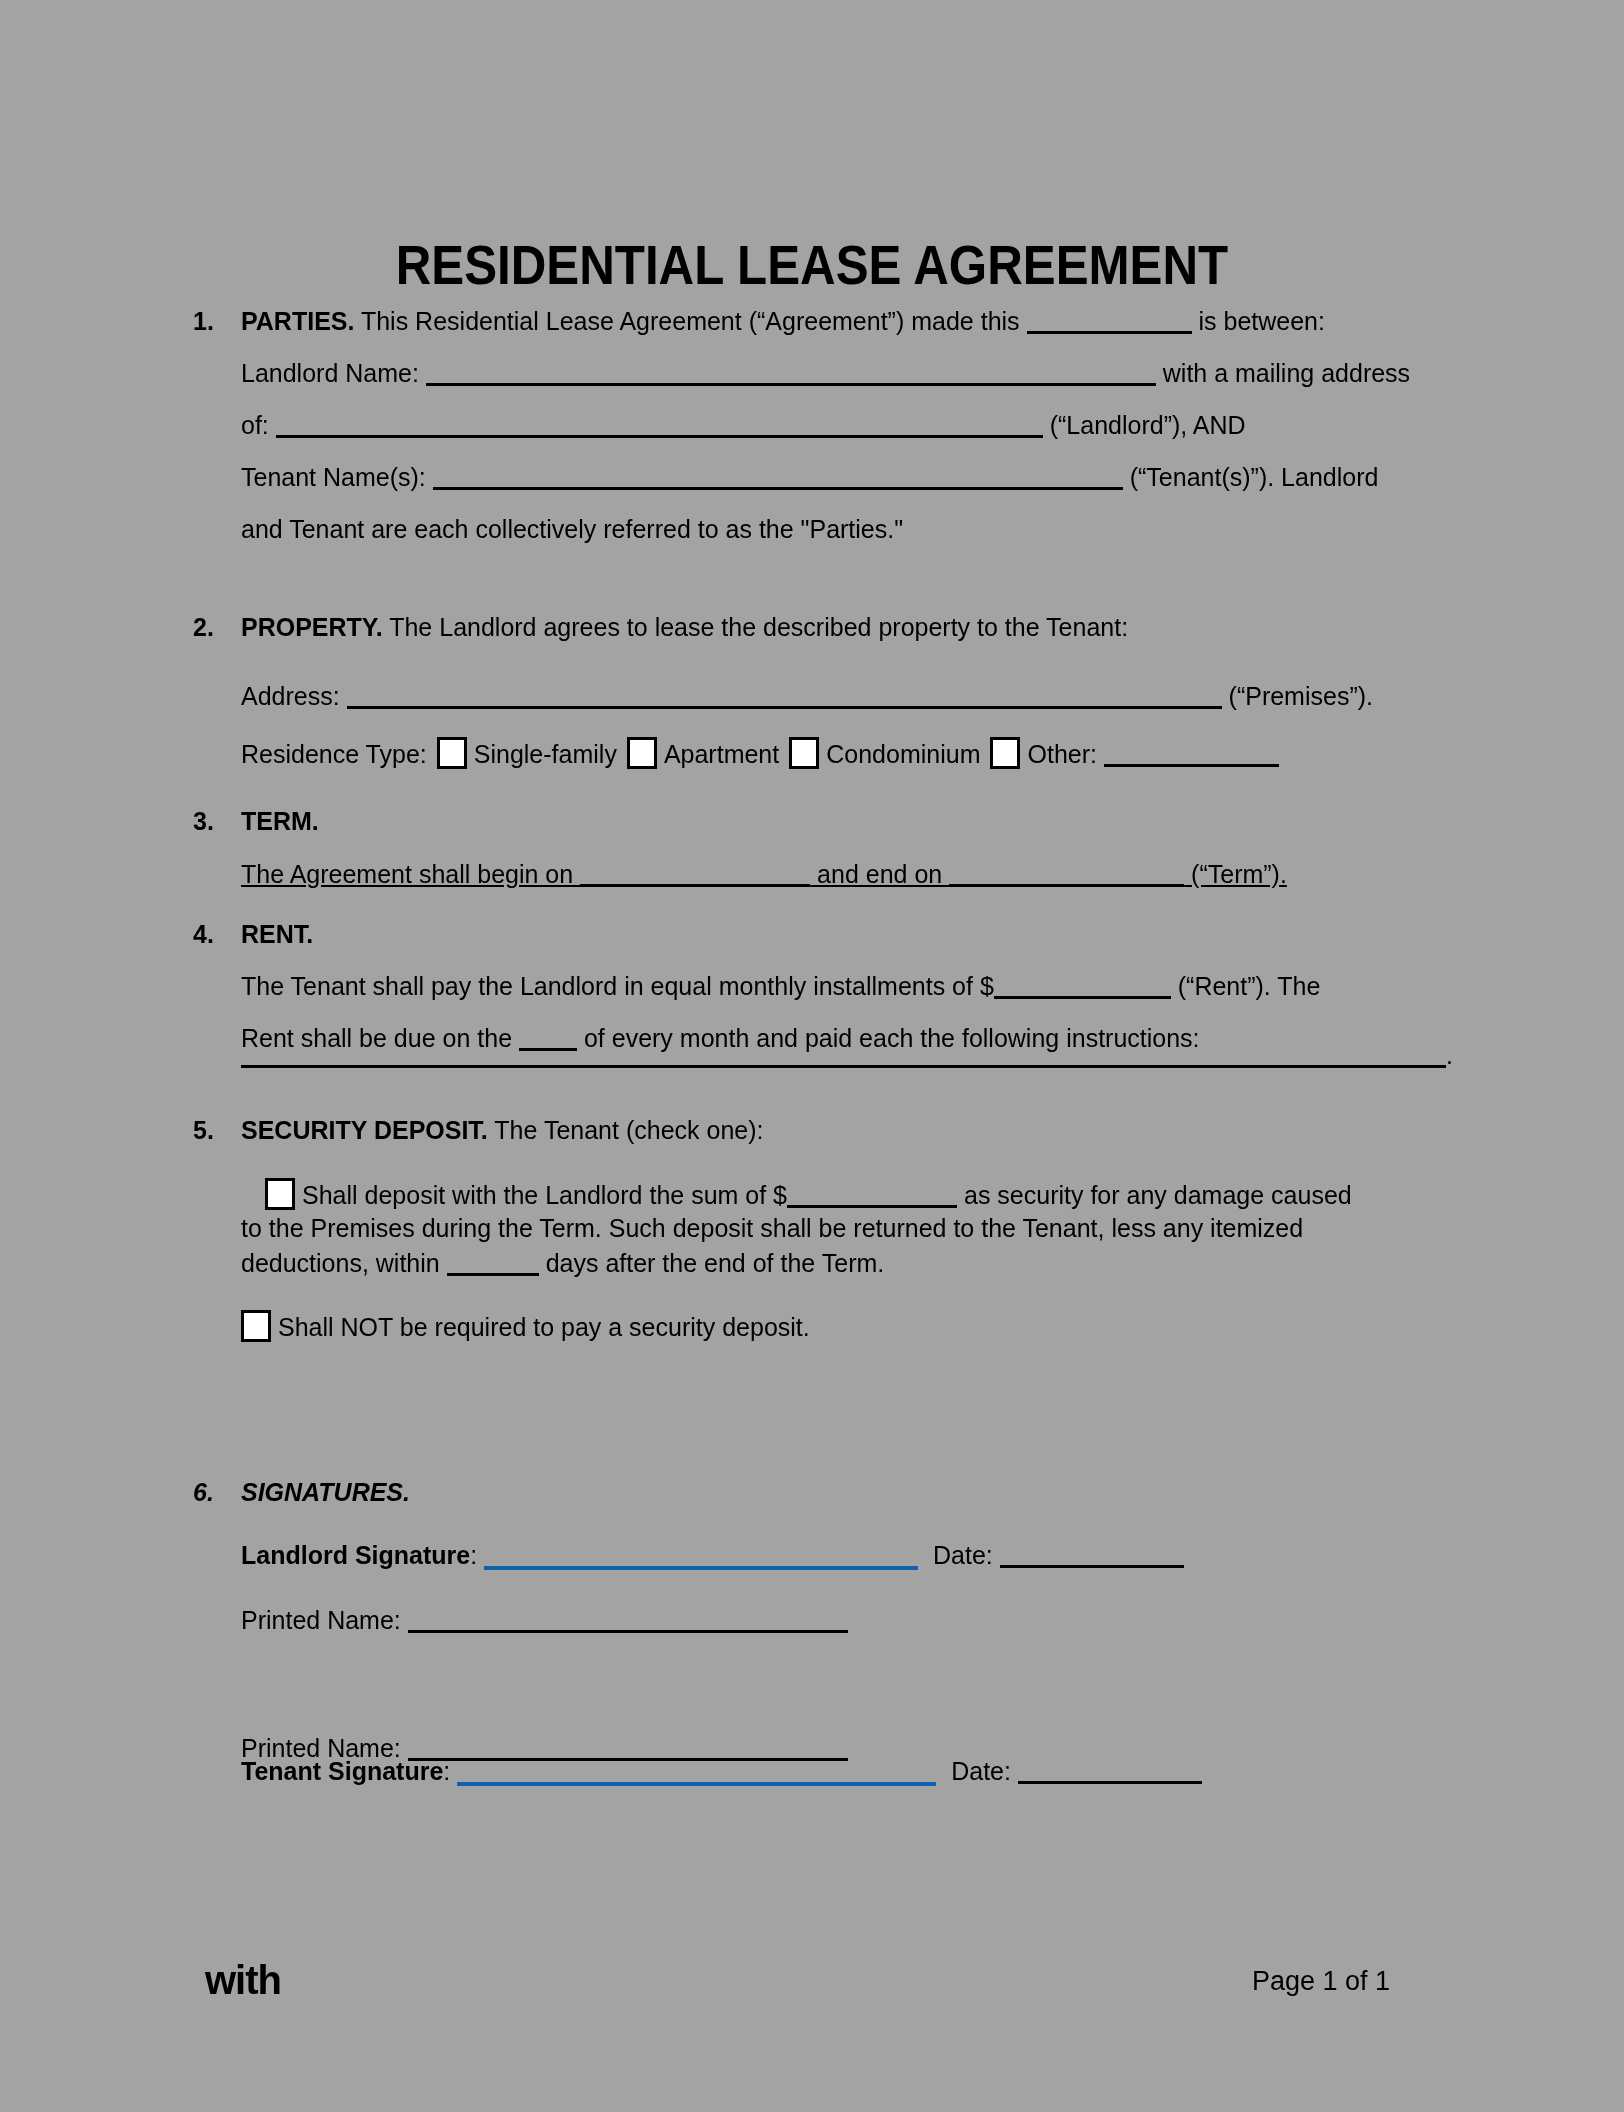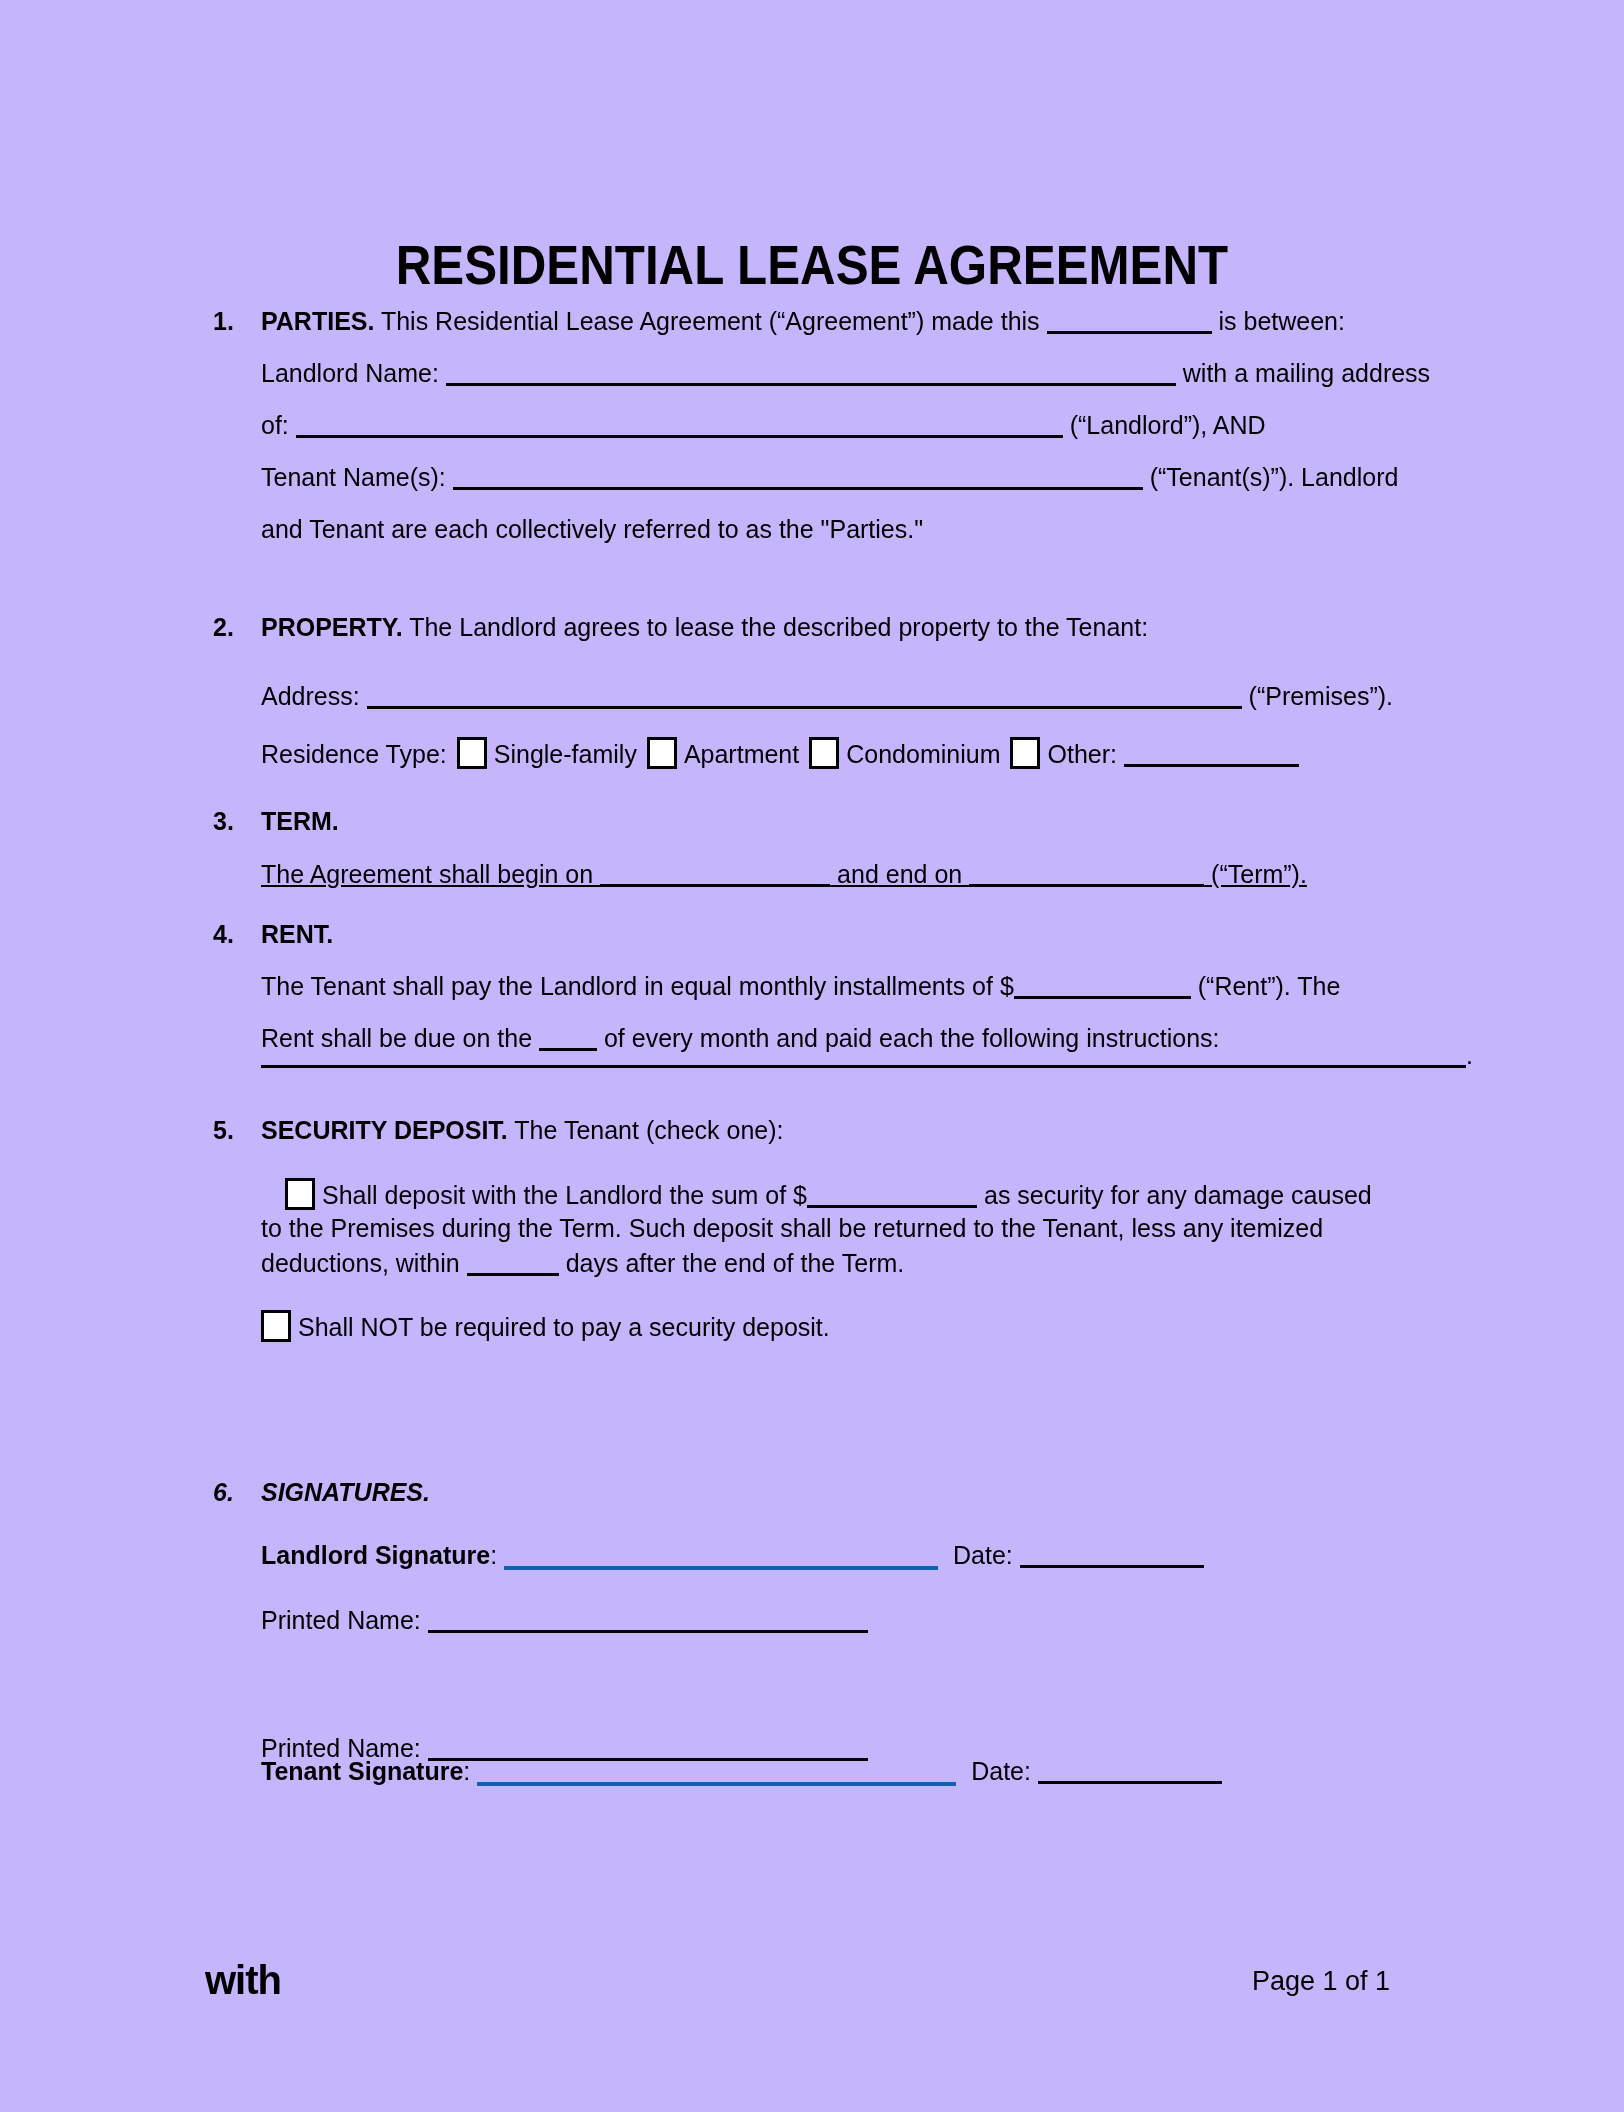--- a/index.html
+++ b/index.html
@@ -2,30 +2,30 @@
 <html style="--blue: #0e62b0;"><head>
 <meta charset="utf-8">
 <title>Residential Lease Agreement</title>
 <style>
   html,body{margin:0;padding:0;background:#ffffff;}
   body{
     width:1624px;height:2112px;position:relative;
     font-family:"Liberation Sans","DejaVu Sans",sans-serif;
     color:#000;
   }
-  .page{position:absolute;inset:0;background:#c4b5fd;overflow:hidden;}
+  .page{position:absolute;inset:0;background:#a3a3a3;overflow:hidden;}
   .title{
     position:absolute;top:196px;left:0;width:100%;
     text-align:center;font-size:56px;font-weight:bold;line-height:1.1;
     white-space:nowrap;
   }
   .title > span{display:inline-block;transform:scaleX(0.88);transform-origin:center;}
   .line{
     position:absolute;left:241px;white-space:nowrap;
-    font-size:25px;line-height:30px;margin-left:20px;
+    font-size:25px;line-height:30px;
   }
   .line.numbered{left:193px;}
   .num{display:inline-block;width:48px;font-weight:bold;}
   .b{font-weight:bold;}
   .bl{
     display:inline-block;height:2px;
     border-bottom:3px solid #000;
     vertical-align:-4px;
   }
   .bl.blue{

